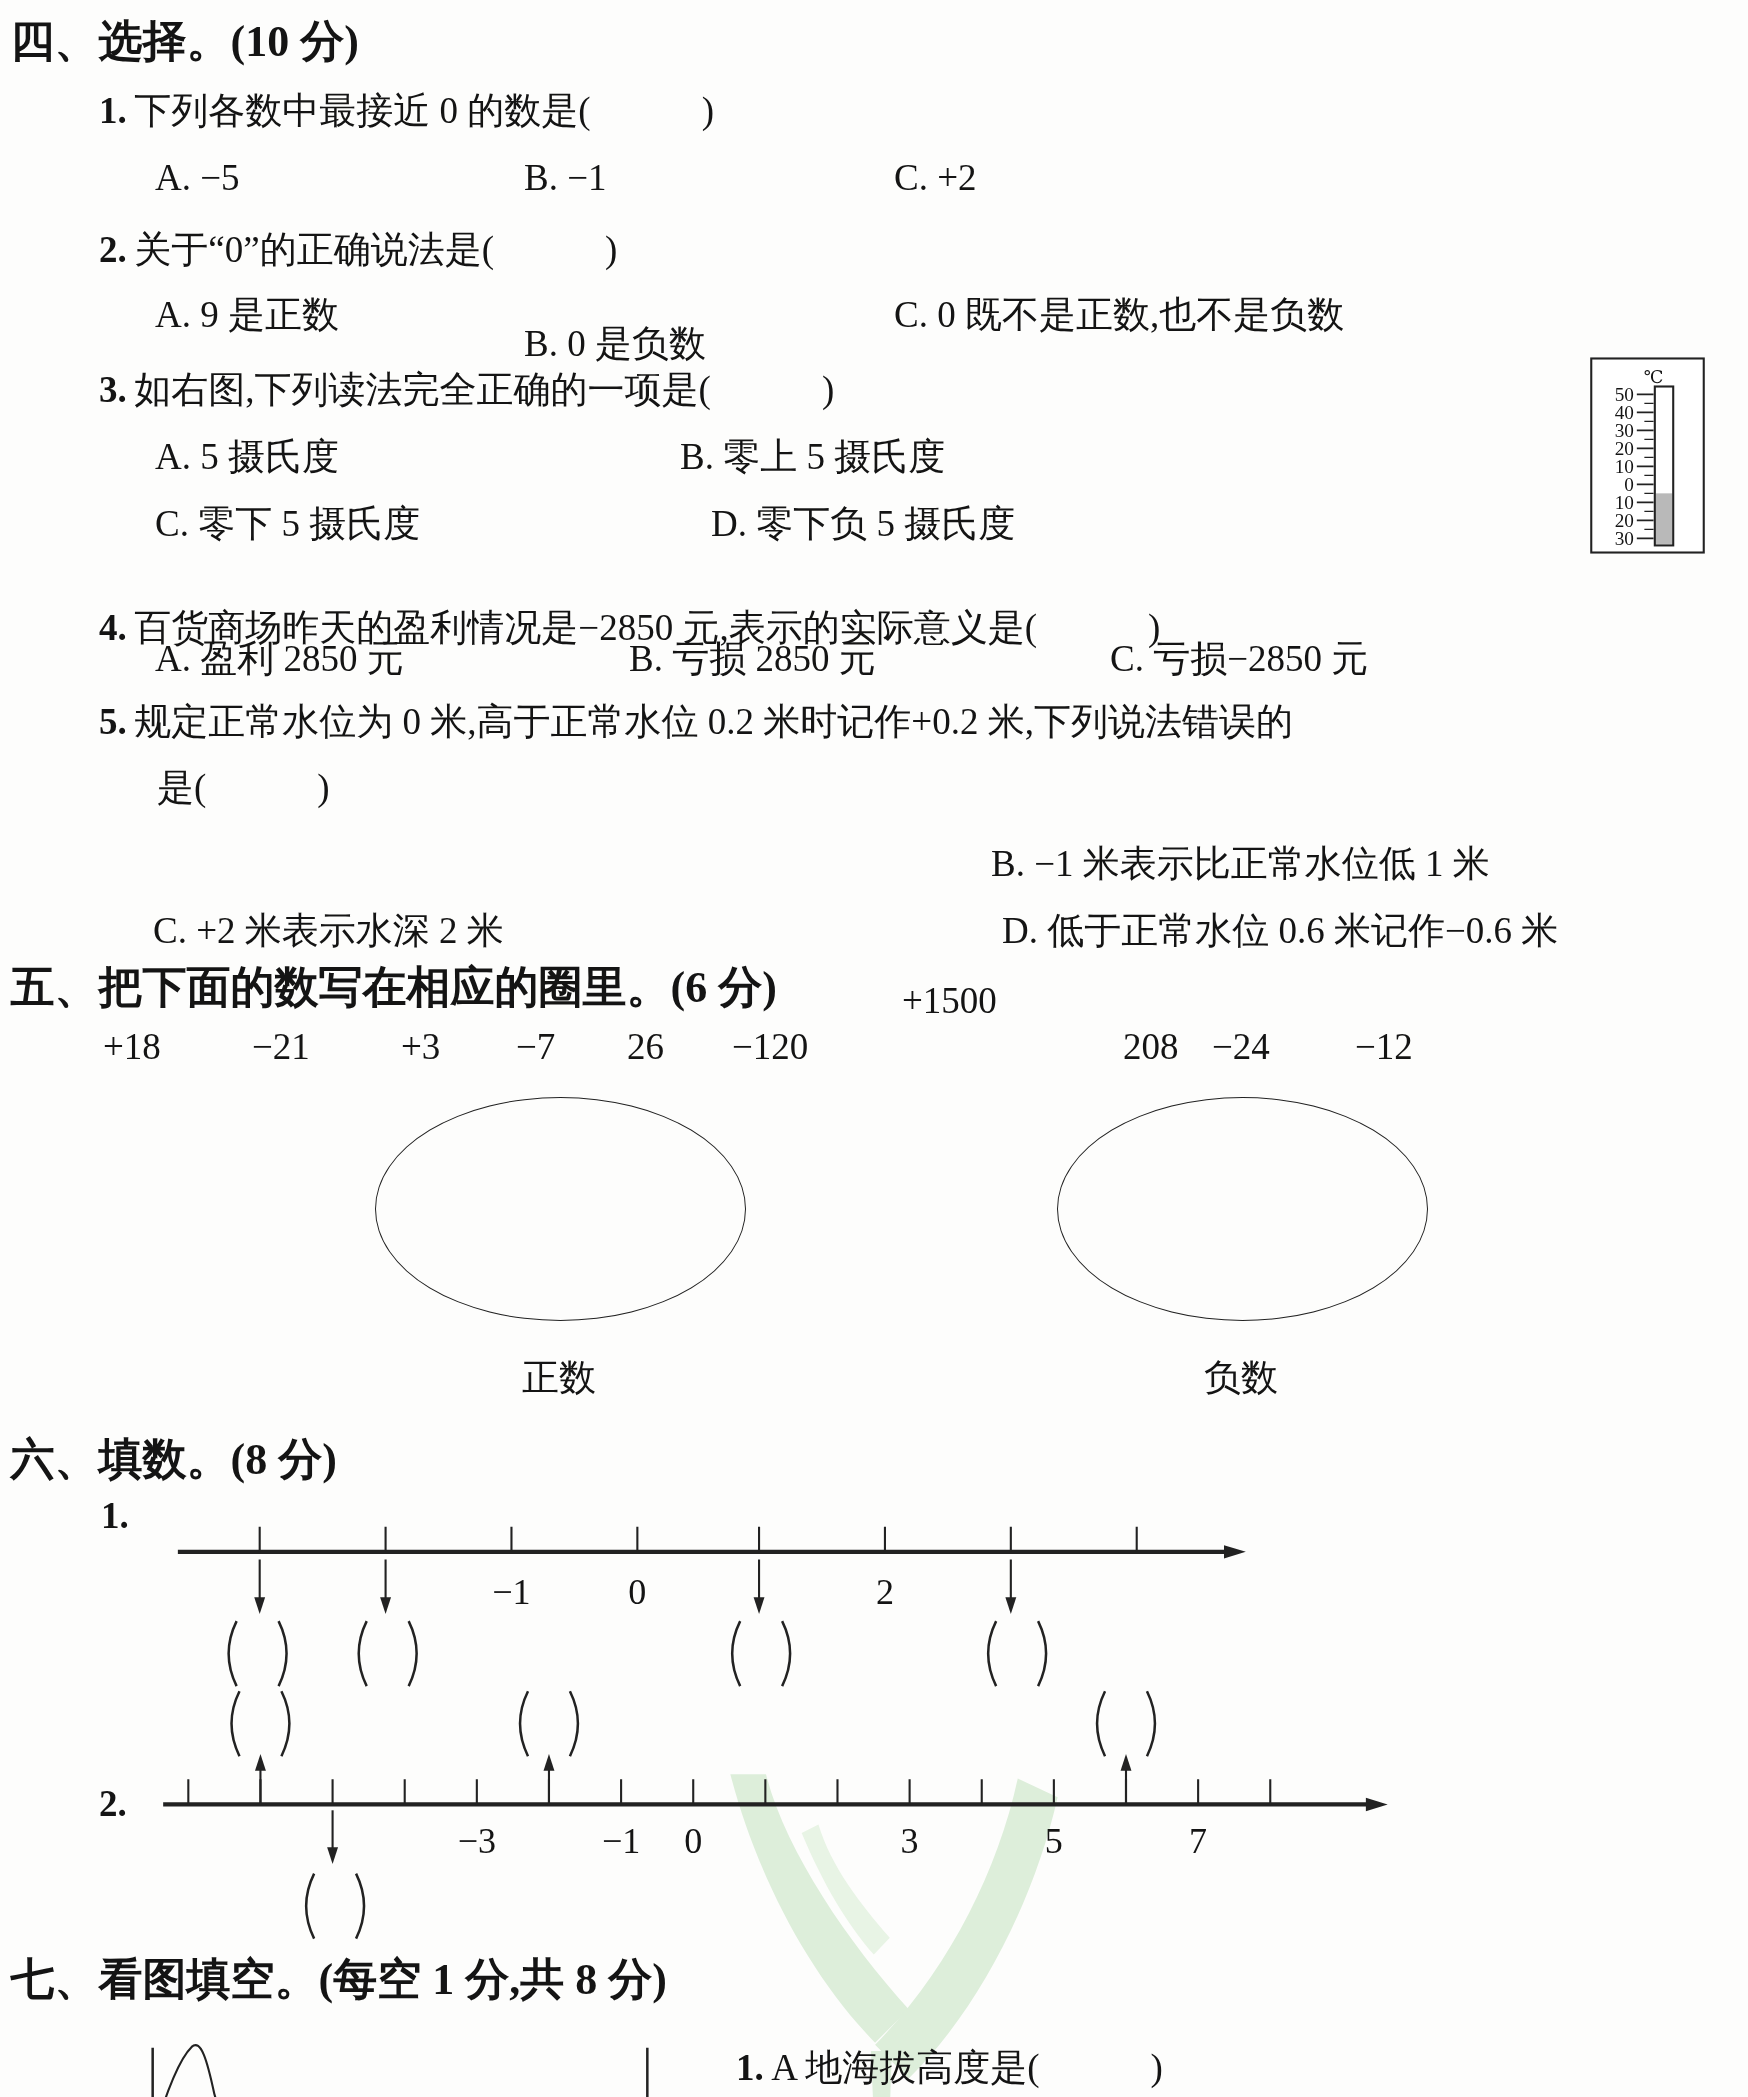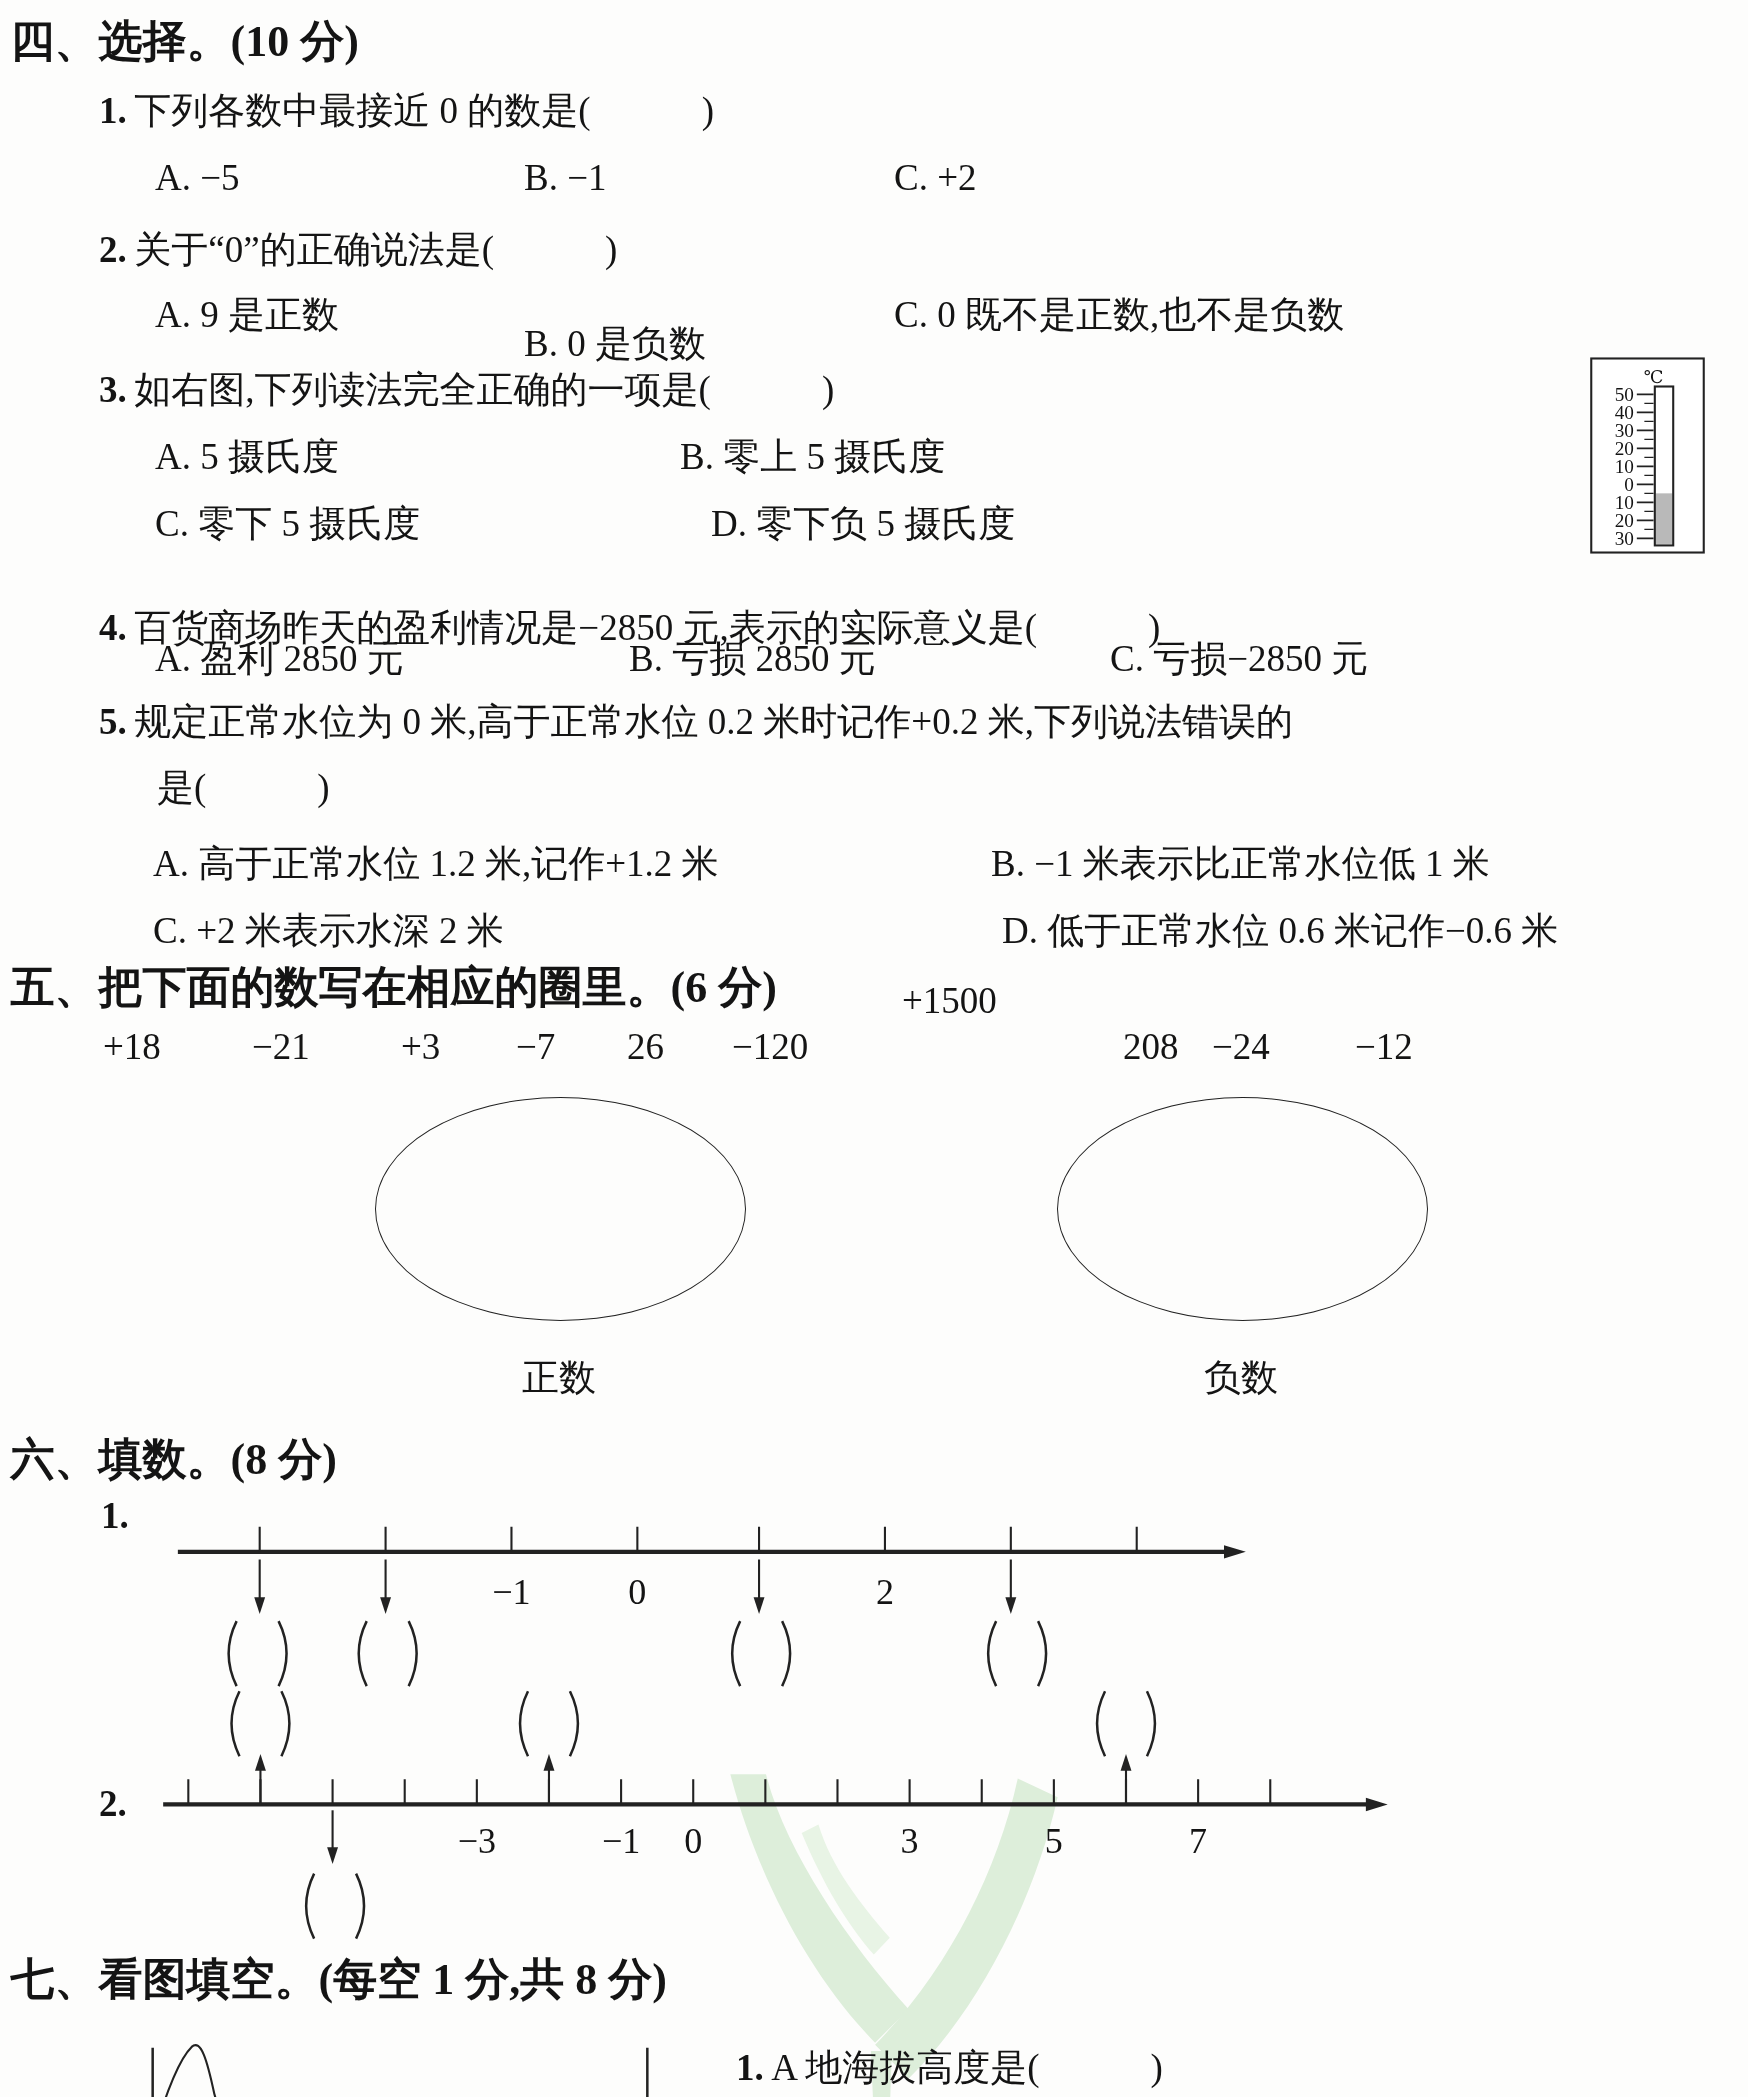--- a/index.html
+++ b/index.html
@@ -56,21 +56,20 @@
       <span class="qnum">4.</span><span>百货商场昨天的盈利情况是−2850 元,表示的实际意义是(　　　)</span>
     </div>
     <div class="t" style="left:155px;top:638px;">A. 盈利 2850 元</div>
     <div class="t" style="left:629px;top:638px;">B. 亏损 2850 元</div>
     <div class="t" style="left:1110px;top:638px;">C. 亏损−2850 元</div>
 
     <div class="t" style="left:99px;top:701px;">
       <span class="qnum">5.</span><span>规定正常水位为 0 米,高于正常水位 0.2 米时记作+0.2 米,下列说法错误的</span>
     </div>
     <div class="t" style="left:157px;top:767px;">是(　　　)</div>
-    <div class="t" style="left:153px;top:843px;">A. 高于正常水位 1.2 米,记作+1.2 米</div>
     <div class="t" style="left:991px;top:843px;">B. −1 米表示比正常水位低 1 米</div>
     <div class="t" style="left:153px;top:910px;">C. +2 米表示水深 2 米</div>
     <div class="t" style="left:1002px;top:910px;">D. 低于正常水位 0.6 米记作−0.6 米</div>
 
     <svg style="position:absolute;left:1590px;top:357px;" width="115" height="197" viewBox="0 0 275 470">
       <rect x="3" y="3" width="269" height="464" fill="#fff" stroke="#222" stroke-width="5"></rect>
       <text x="152" y="62" font-size="42" text-anchor="middle">℃</text>
       <text x="105" y="104" font-size="46" text-anchor="end">50</text>
       <text x="105" y="147" font-size="46" text-anchor="end">40</text>
       <text x="105" y="190" font-size="46" text-anchor="end">30</text>

